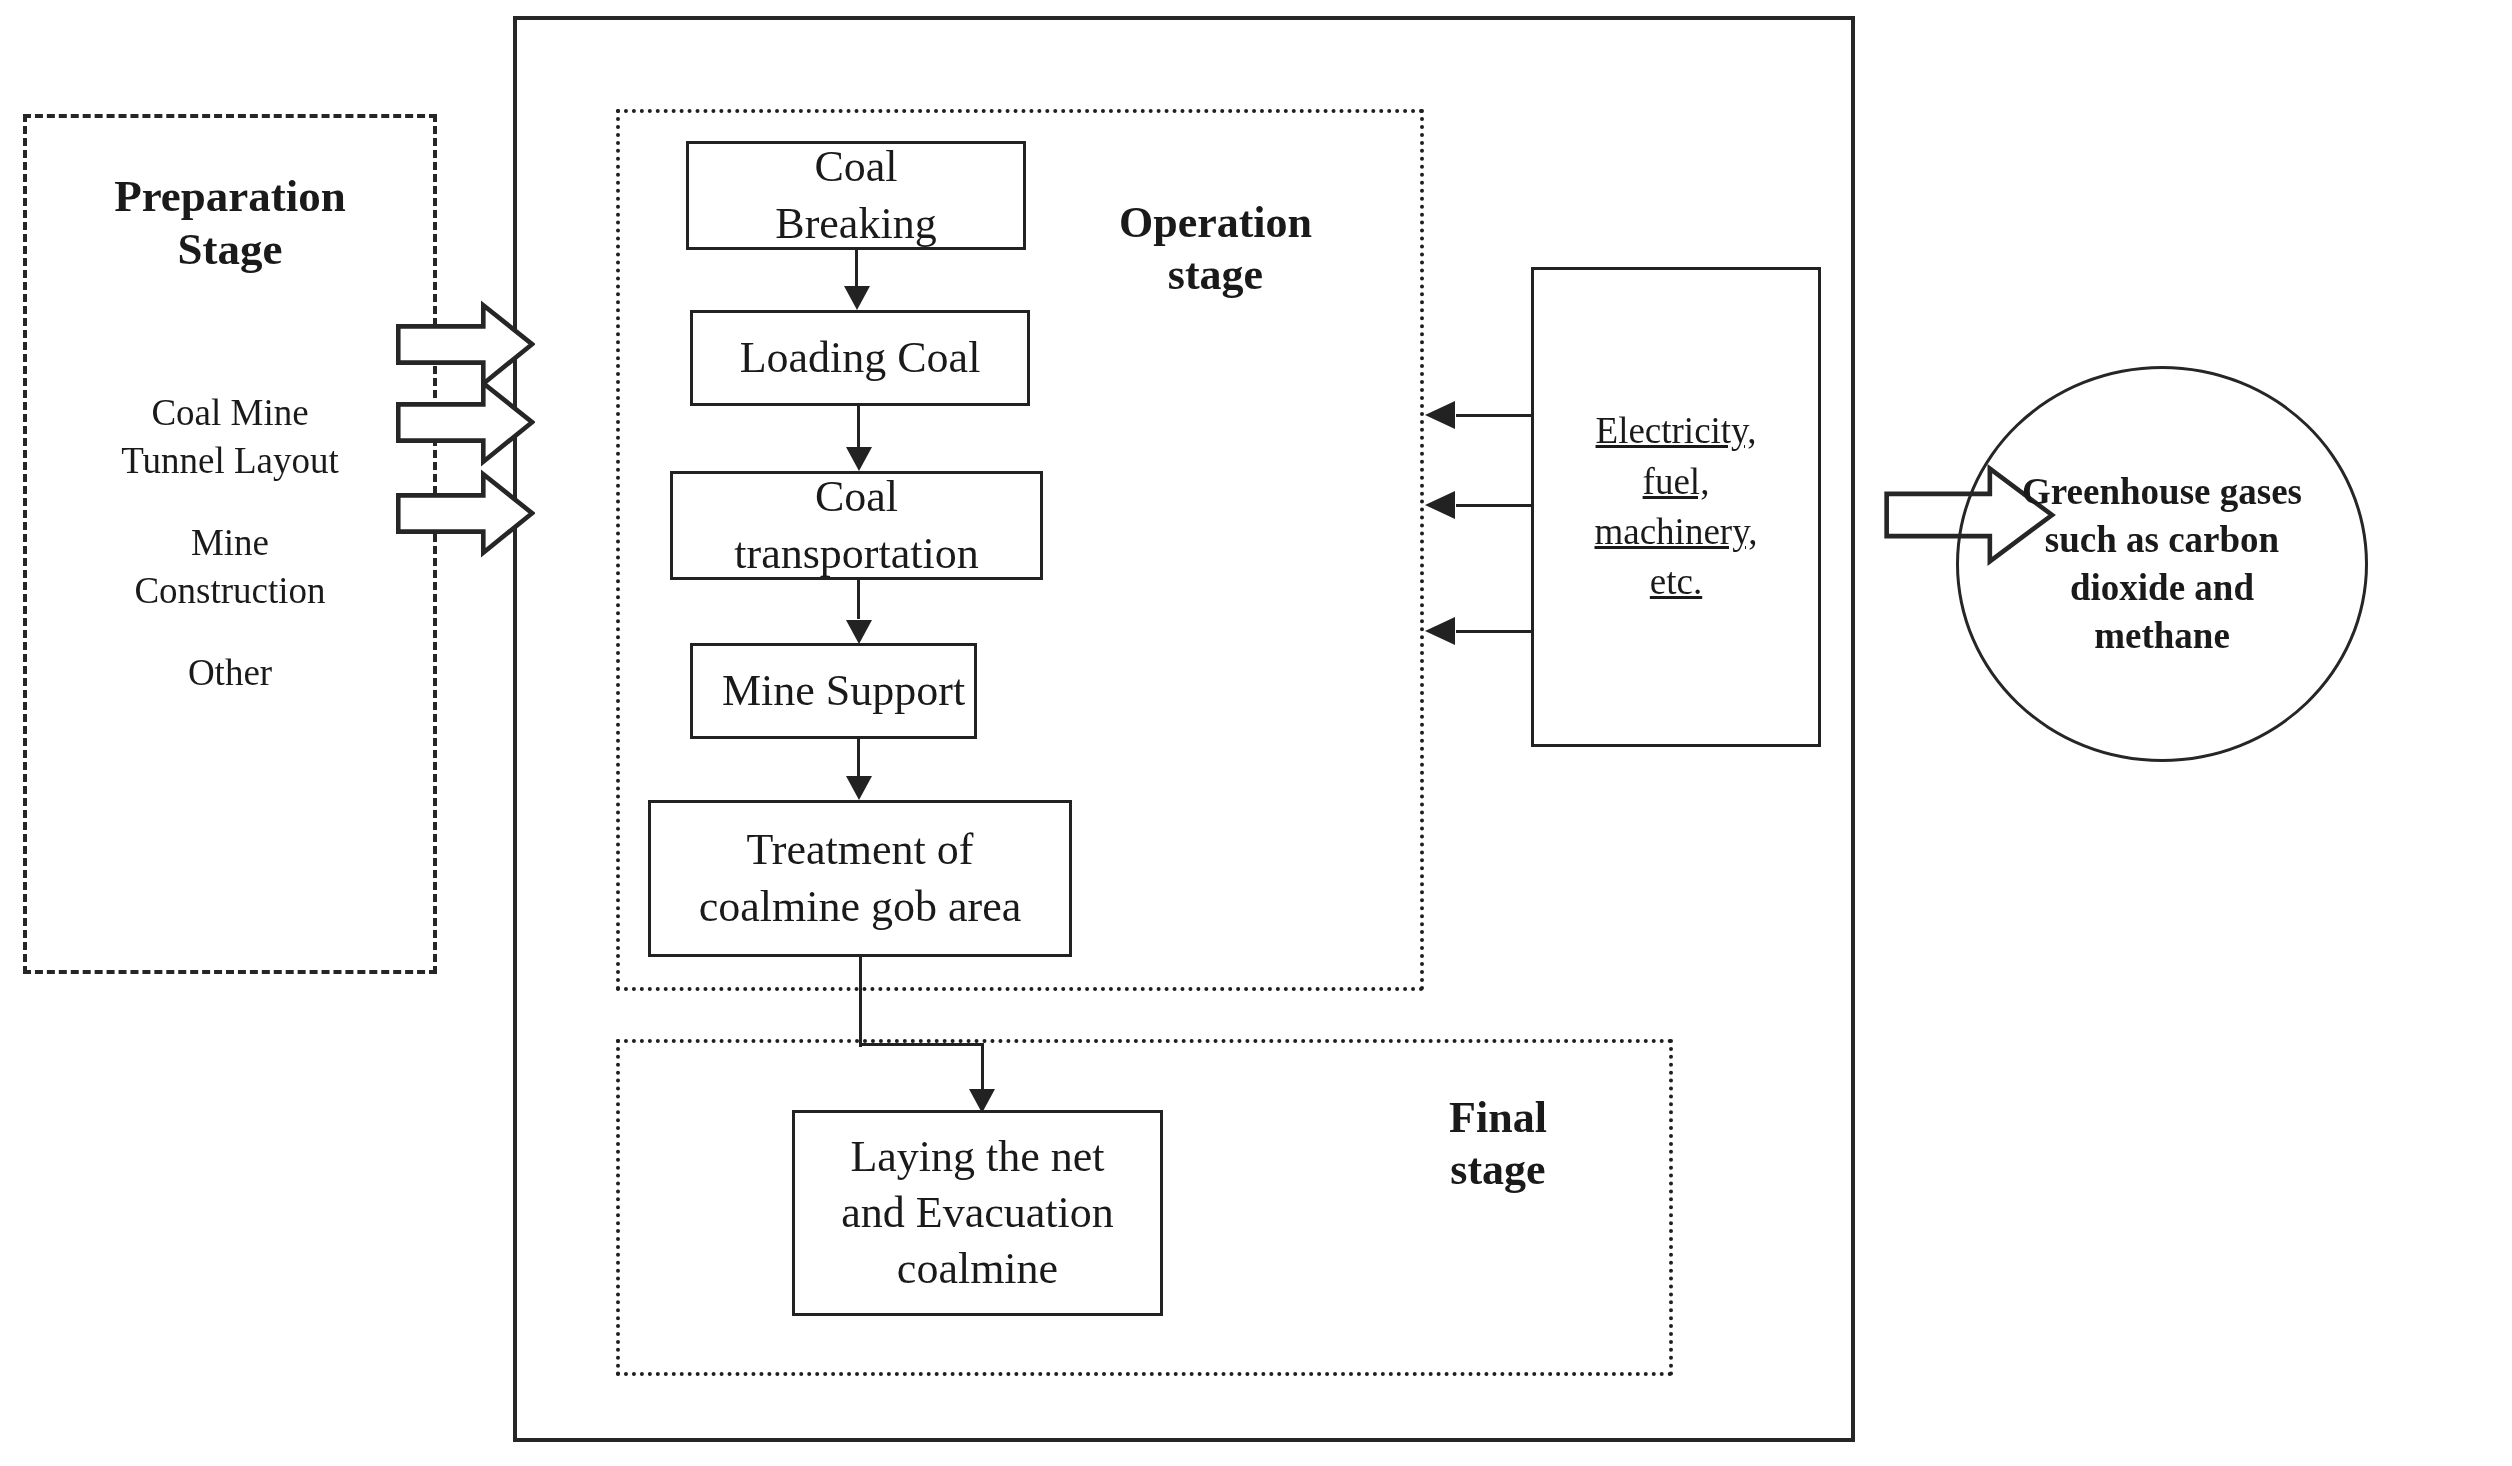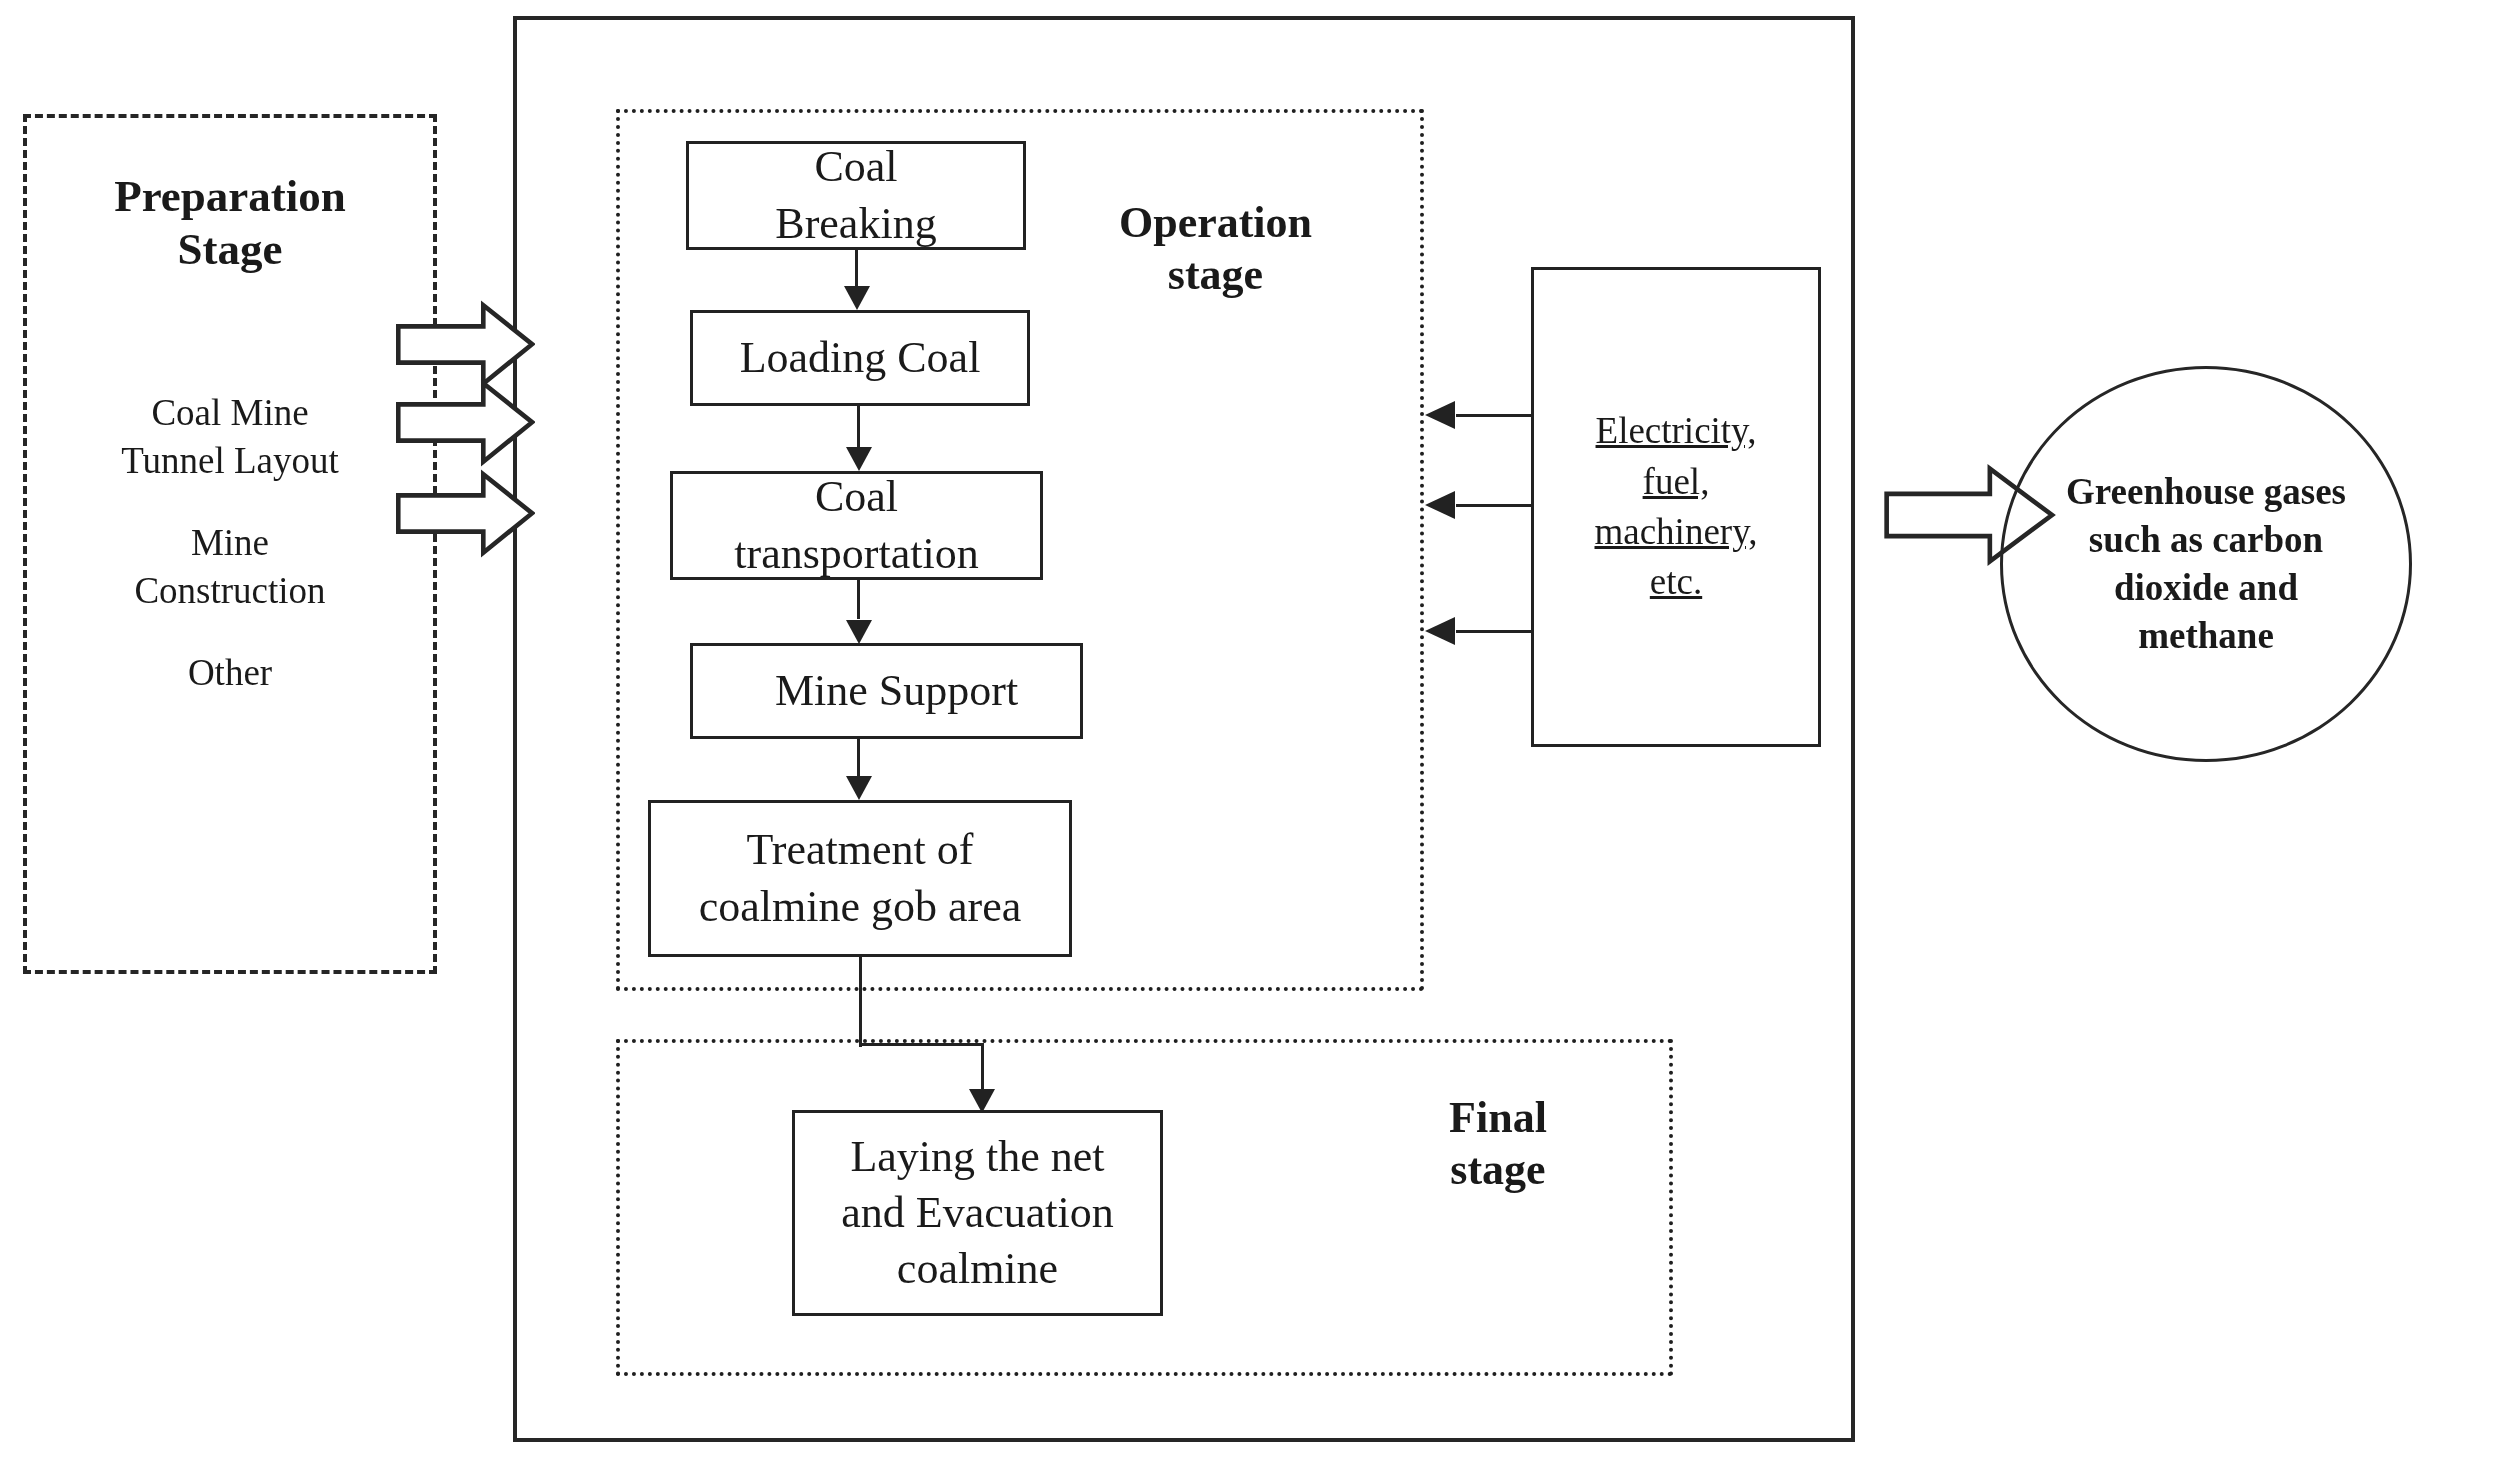--- a/index.html
+++ b/index.html
@@ -24,37 +24,37 @@
   .prep-item:last-child{margin-bottom:12px;font-family:Liberation Serif, serif;}
   #operation-title{left:1044px;top:197px;width:343px;font-size:44px;}
   #final-title{left:1353px;top:1092px;width:290px;font-size:44px;}
   
   .pbox{border:3.3px solid #222;box-sizing:border-box;background:#fff;
         display:flex;align-items:center;justify-content:center;
         text-align:center;font-size:44px;line-height:1.28;}
   #b-coal-breaking{left:686px;top:141px;width:340px;height:109px;}
   #b-loading-coal{left:690px;top:310px;width:340px;height:96px;}
   #b-coal-transport{left:670px;top:471px;width:373px;height:109px;}
-  #b-mine-support{left:690px;top:643px;width:393px;height:96px;padding-left:20px;}
+  #b-mine-support{left:690px;top:643px;width:287px;height:96px;padding-left:20px;}
   #b-treatment{left:648px;top:800px;width:424px;height:157px;}
   #b-laying{left:792px;top:1110px;width:371px;height:206px;}
   #b-electricity{left:1531px;top:267px;width:290px;height:480px;
                  font-size:37px;line-height:1.36;text-decoration:underline;}
   
   .vline{background:#222;width:3.3px;}
   .vhead{width:0;height:0;border-left:13.2px solid transparent;
          border-right:13.2px solid transparent;border-top:24px solid #222;}
   
   .hline{background:#222;height:3.3px;}
   .hhead-left{width:0;height:0;border-top:14.5px solid transparent;
               border-bottom:14.5px solid transparent;border-right:30px solid #222;}
   
   .blockarrow svg{display:block;}
   
-  #ghg-ellipse{left:2000px;top:366px;width:412px;height:396px;
+  #ghg-ellipse{left:1956px;top:366px;width:412px;height:396px;
                border:3.3px solid #262626;border-radius:50%;
                display:flex;align-items:center;justify-content:center;
                text-align:center;font-weight:bold;font-size:37px;line-height:1.30;
                padding:0 30px;box-sizing:border-box;}
 </style>
 </head>
 <body>
 
 <div class="abs" id="prep-box"></div>
 

